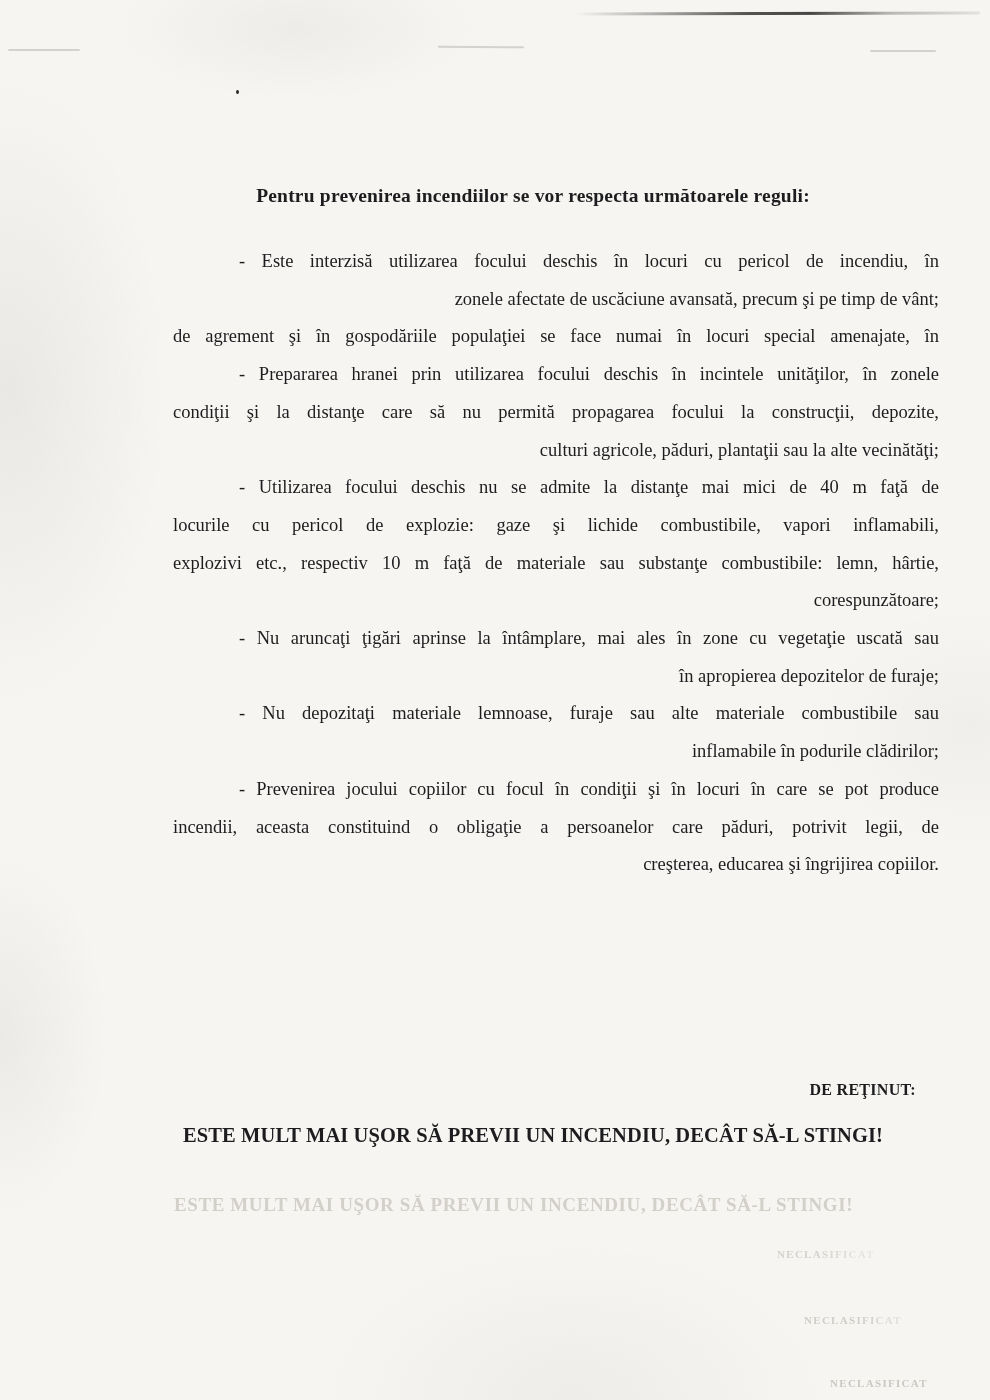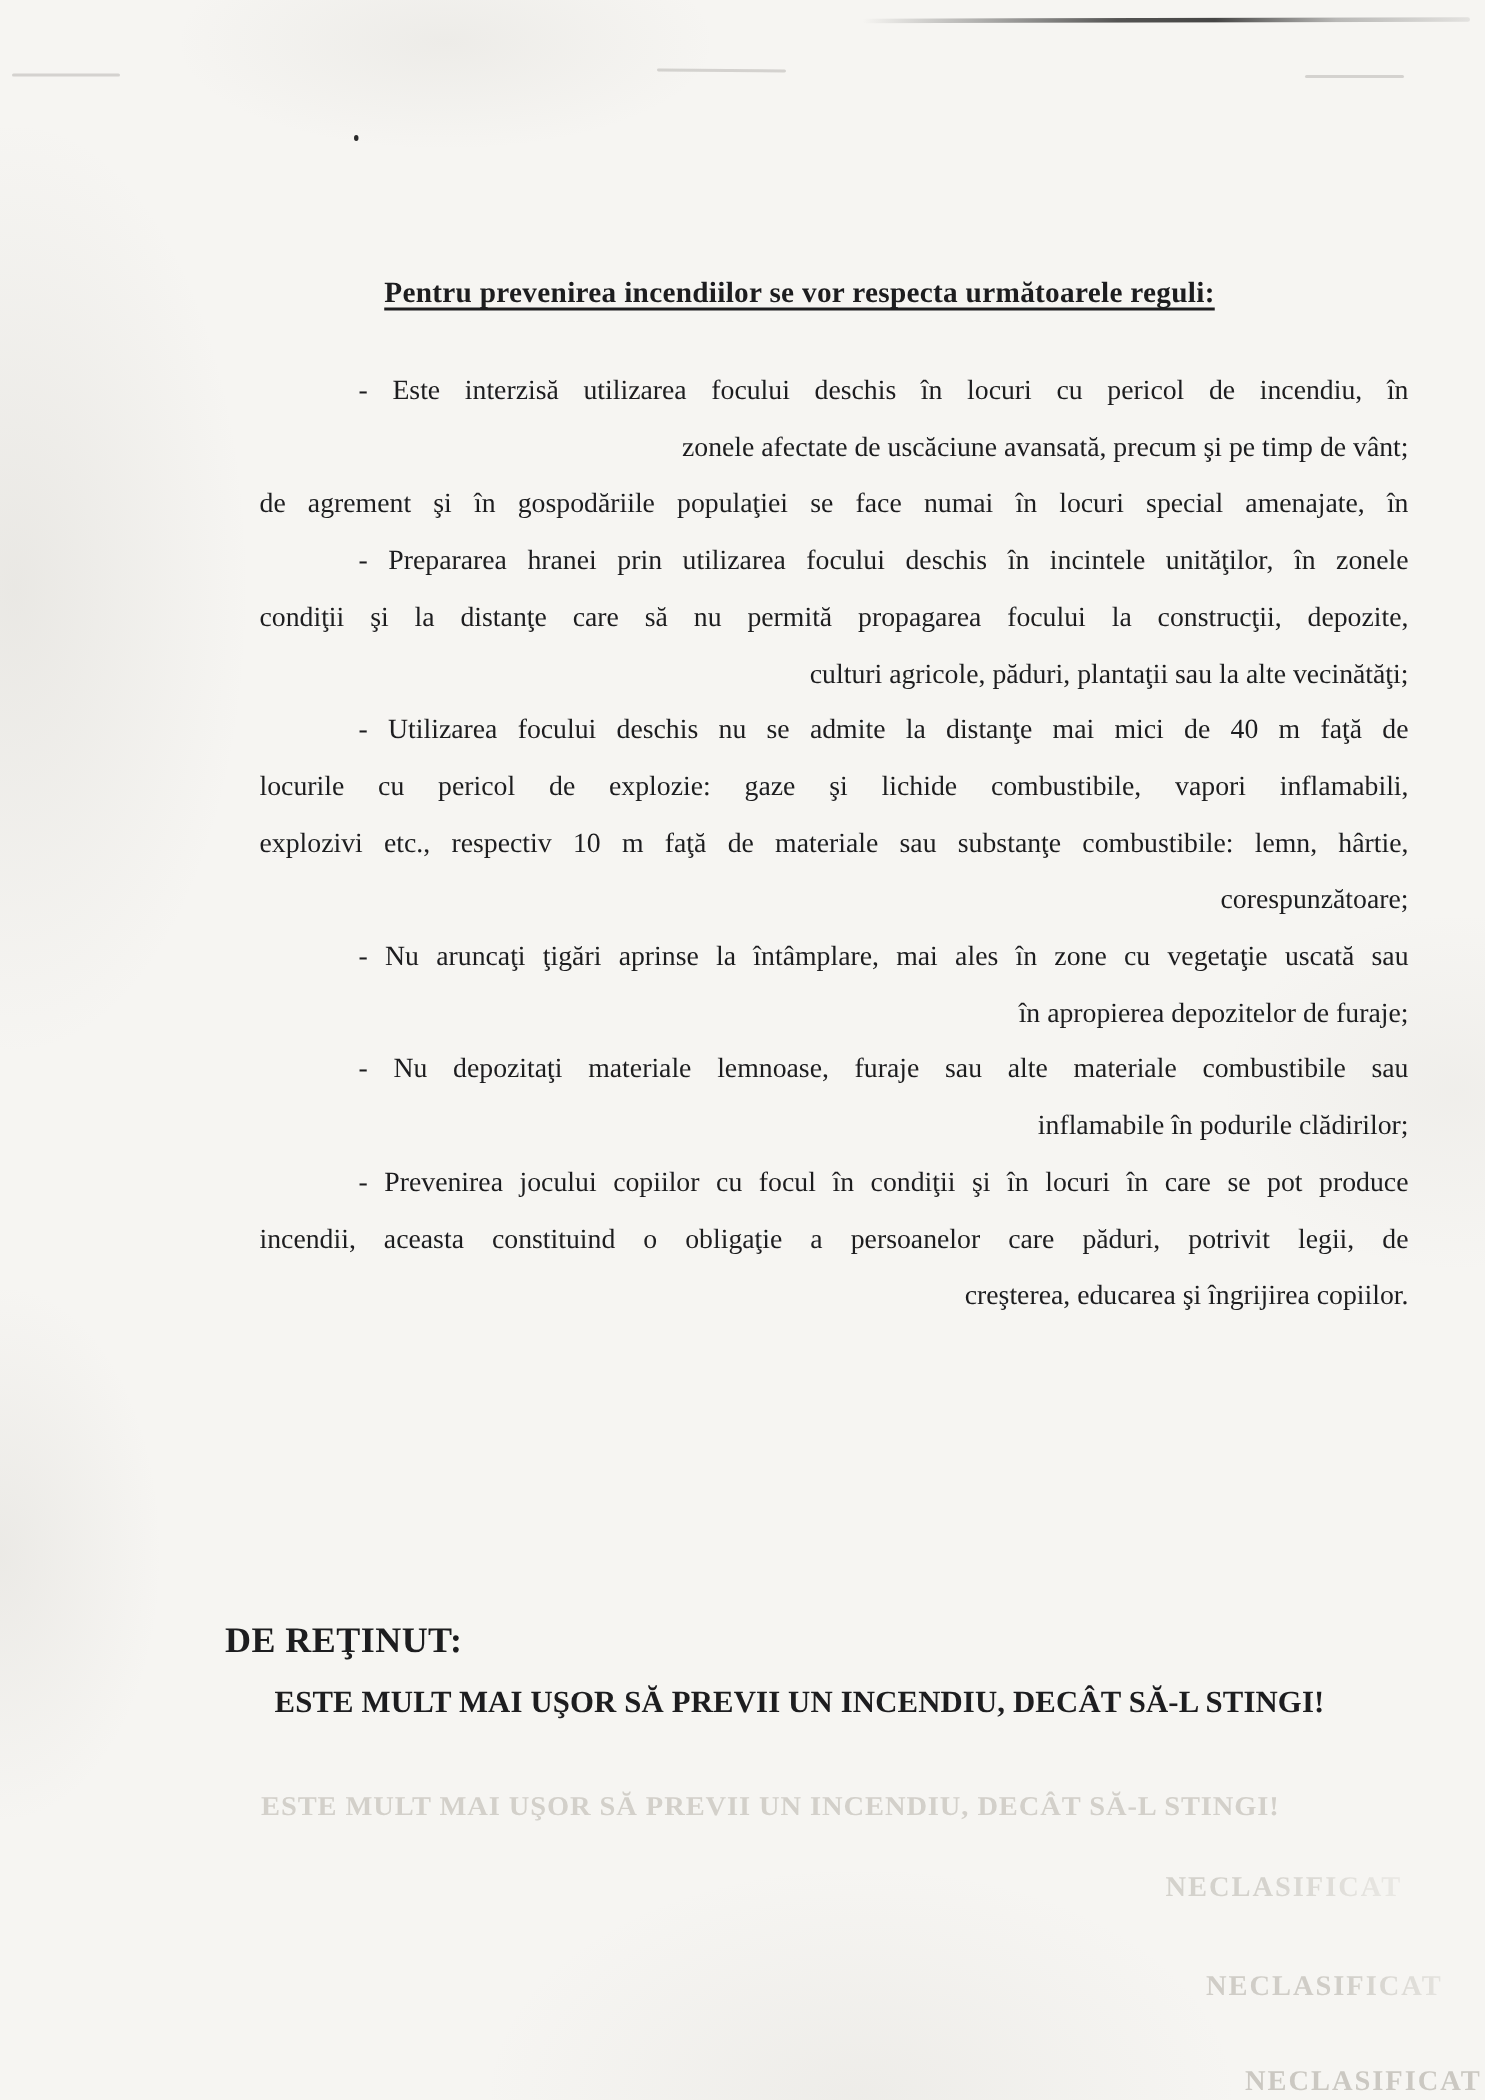--- a/index.html
+++ b/index.html
@@ -31,37 +31,37 @@
   }
   .smudge { position:absolute; height:2px; background:rgba(110,108,102,.25); border-radius:1px; }
   .smudge.s1 { top:49px; left:8px;   width:72px; }
   .smudge.s2 { top:46px; left:438px; width:86px; transform:rotate(.4deg); }
   .smudge.s3 { top:50px; left:870px; width:66px; }
   .ink-dot { position:absolute; top:90px; left:236px; width:3px; height:4px; background:#2a2a2a; border-radius:50%; }
 
   .text-col { position:absolute; left:150px; width:766px; }
 
   .doc-title { top:185px; text-align:center; font-weight:bold; font-size:19.5px; letter-spacing:.2px; }
-  .doc-title span { text-decoration:underline; text-decoration-thickness:2px; text-underline-offset:4px; }
+  .doc-title span { text-decoration-thickness:2px; text-underline-offset:4px; }
 
   .body-text { top:243px; font-size:18.5px; line-height:37.7px;margin-left:23px; }
   .line { white-space:nowrap; text-align:right; }
   .line.j { text-align:justify; text-align-last:justify; }
   .line.ind { text-indent:66px; }
 
-  .reminder-heading { top:1081px; text-align:left; font-weight:bold; font-size:24px; letter-spacing:.3px; }
+  .reminder-heading { top:1081px; text-align:right; font-weight:bold; font-size:16px; letter-spacing:.3px; }
   .slogan { top:1124px; text-align:center; font-weight:bold; font-size:20.5px; white-space:nowrap; letter-spacing:.1px; }
 
   .ghost-slogan {
     position:absolute; top:1194px; left:174px; width:760px;
     font-weight:bold; font-size:19px; white-space:nowrap; letter-spacing:.6px;
     color:rgba(128,122,110,.30); filter:blur(.5px); transform:scaleY(.95);
   }
   .stamp {
-    position:absolute; font-size:19px; letter-spacing:1.3px; font-weight:bold;
+    position:absolute; font-size:11px; letter-spacing:1.3px; font-weight:bold;
     color:#b9b6ae; white-space:nowrap;
   }
   .stamp.st1 { top:1248px; left:777px; opacity:.55;
     -webkit-mask-image:linear-gradient(to right,#000 40%,rgba(0,0,0,.35));
             mask-image:linear-gradient(to right,#000 40%,rgba(0,0,0,.35)); }
   .stamp.st2 { top:1314px; left:804px; opacity:.62;
     -webkit-mask-image:linear-gradient(to right,#000 55%,rgba(0,0,0,.45));
             mask-image:linear-gradient(to right,#000 55%,rgba(0,0,0,.45)); }
   .stamp.st3 { top:1377px; left:830px; opacity:.7; }
 </style>

